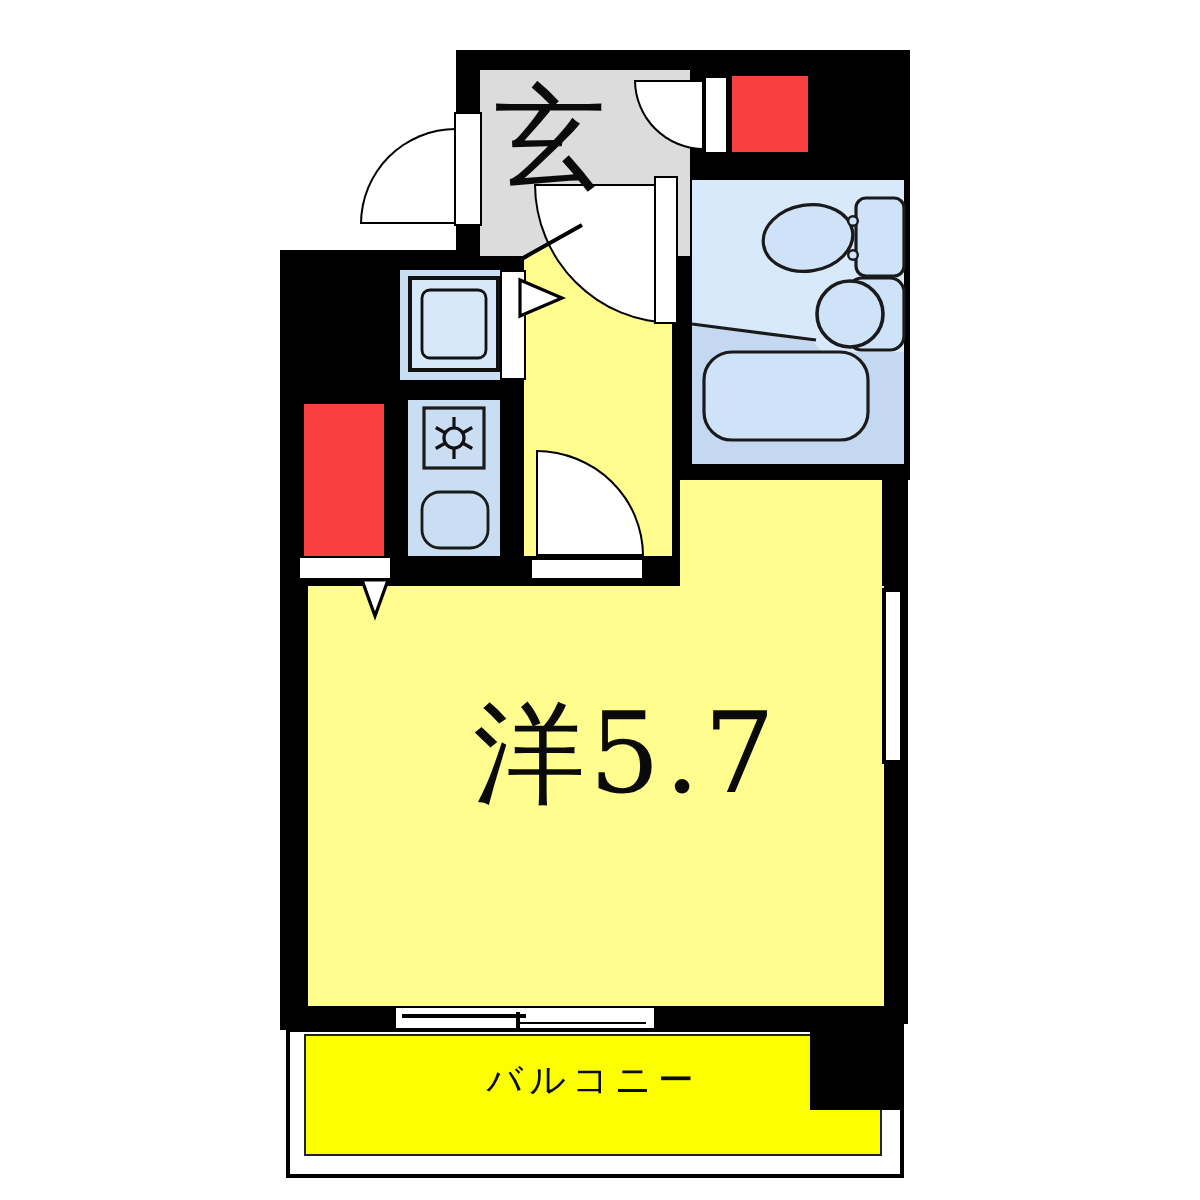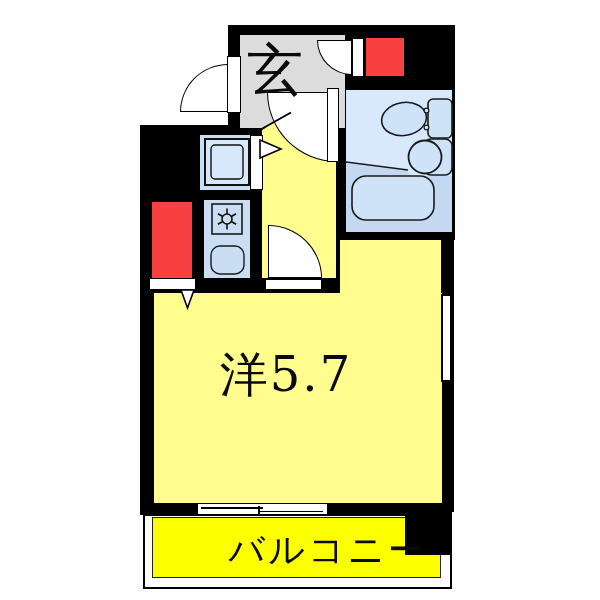--- a/index.html
+++ b/index.html
@@ -106,17 +106,17 @@
     <rect x="211" y="246" width="33" height="28" rx="9" fill="#c9ddf3" stroke="#1a1a1a" stroke-width="1.4"></rect>
 
     <line x1="258" y1="131" x2="291" y2="112.5" stroke="#000" stroke-width="2"></line>
 
     <polygon points="260,140 281,149 260,158" fill="#fff" stroke="#000" stroke-width="1.6"></polygon>
     <polygon points="181,290 194,290 187.5,308" fill="#fff" stroke="#000" stroke-width="1.6"></polygon>
   </svg>
 
   <div class="label" style="left:240px;top:42px;width:70px;font-size:56px;">玄</div>
 
-  <div class="label" style="left:142px;top:350px;width:288px;font-size:48px;letter-spacing:2px;">洋5.7</div>
+  <div class="label" style="left:169px;top:350px;width:288px;font-size:56px;letter-spacing:2px;">洋5.7</div>
 
-  <div class="label" style="left:152px;top:532px;width:289px;font-size:36px;letter-spacing:3px;padding-left:31px;">バルコニー</div>
+  <div class="label" style="left:152px;top:532px;width:289px;font-size:18px;letter-spacing:3px;">バルコニー</div>
 
 </div>
 
 </body></html>

